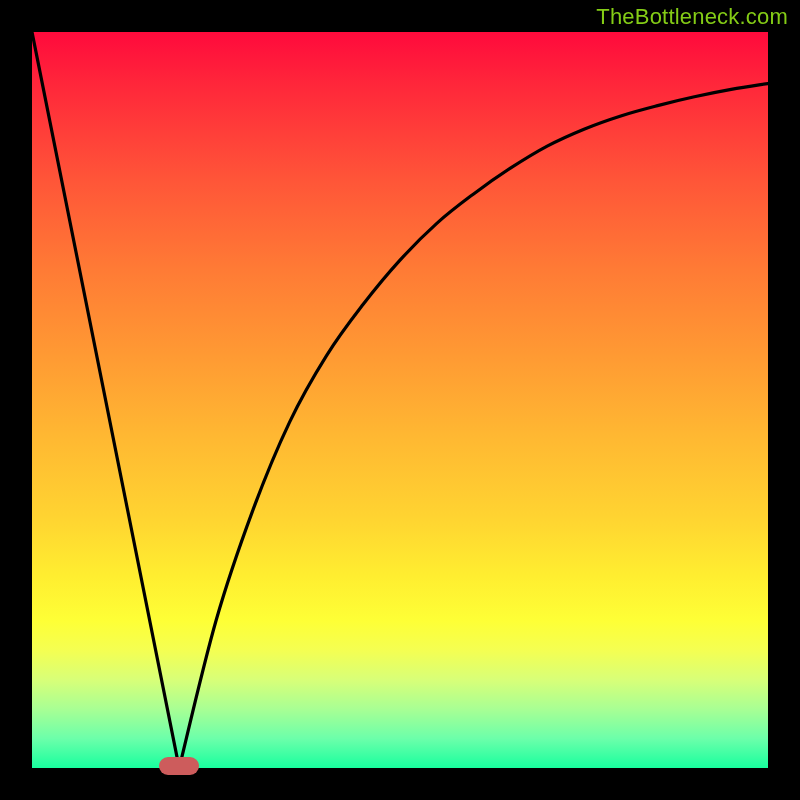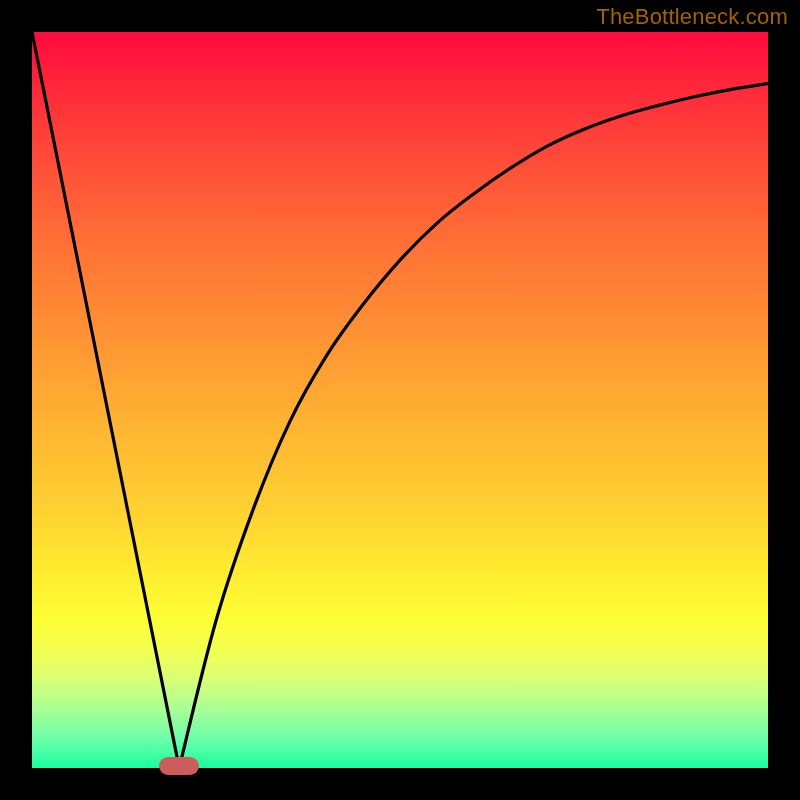--- a/index.html
+++ b/index.html
@@ -37,21 +37,21 @@
       #d8ff78 88%,
       #a8ff94 92%,
       #6cffaa 96%,
       #18ff9e 100%
     );
   }
   .watermark {
     position: absolute;
     top: 4px;
     right: 12px;
-    color: #a16207;
+    color: #84cc16;
     font-size: 22px;
     font-weight: 400;
     letter-spacing: 0.2px;
     user-select: none;
   }
   svg.curves {
     position: absolute;
     left: 0;
     top: 0;
     width: 736px;

